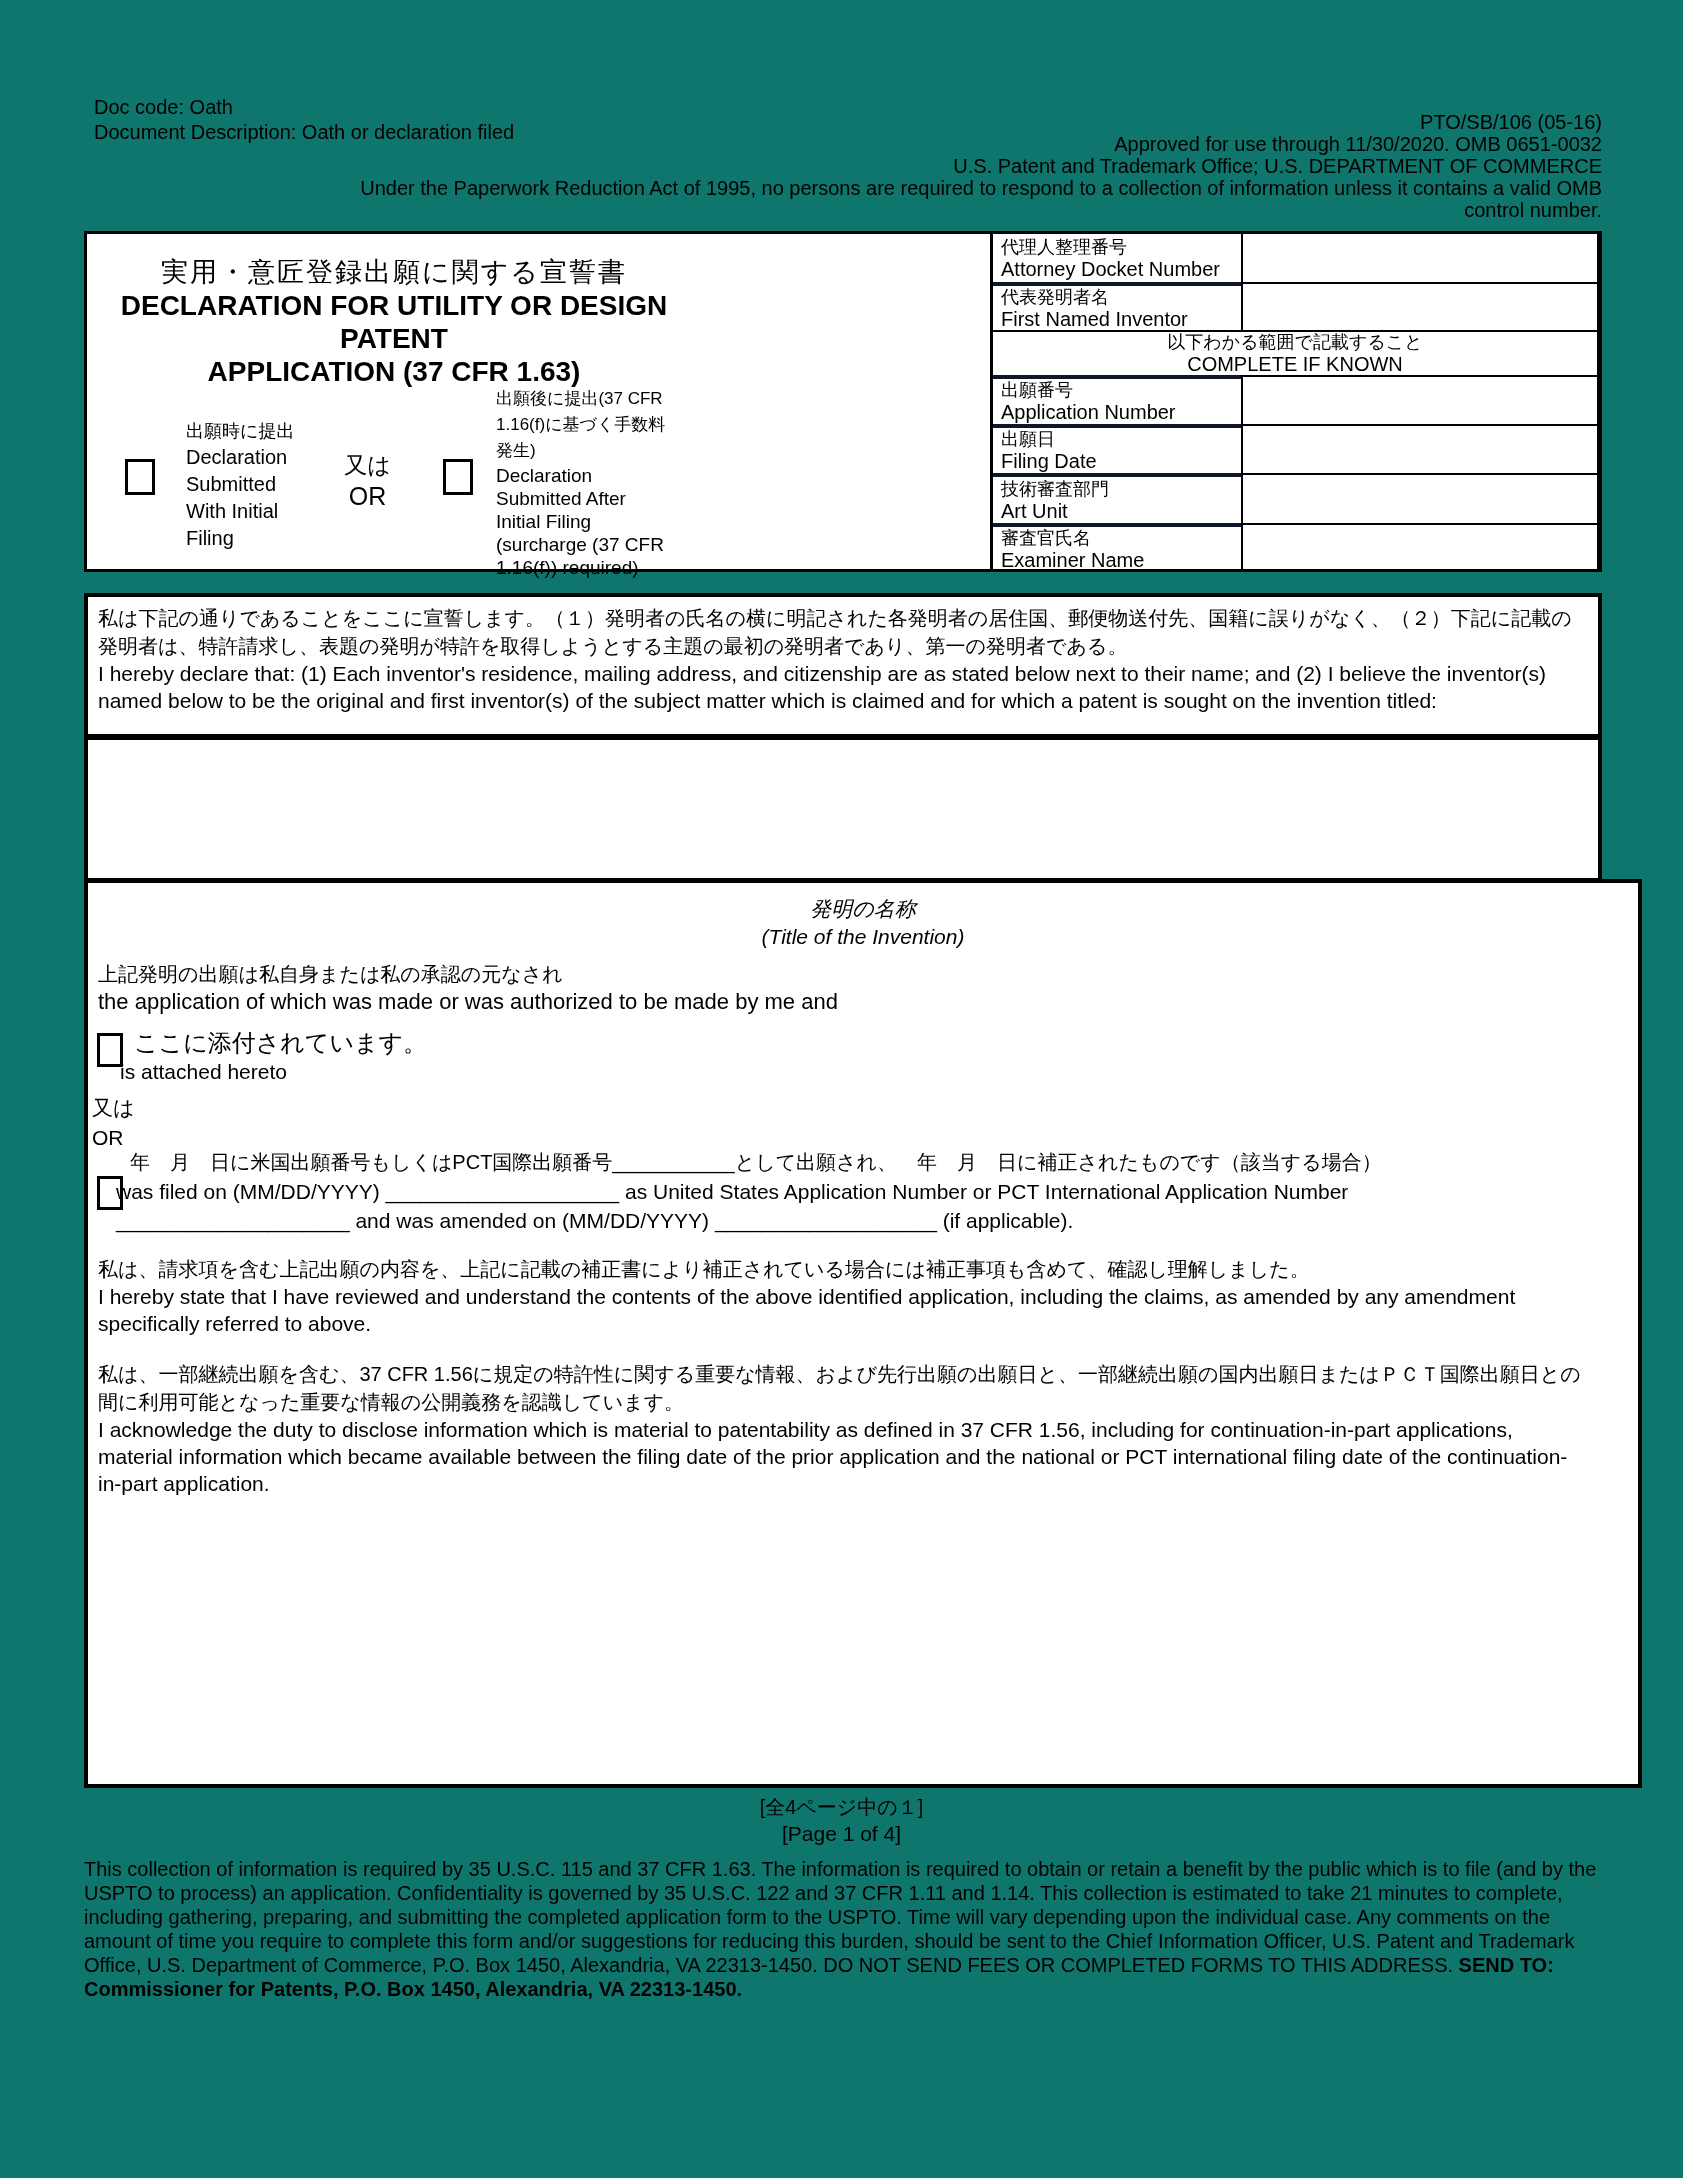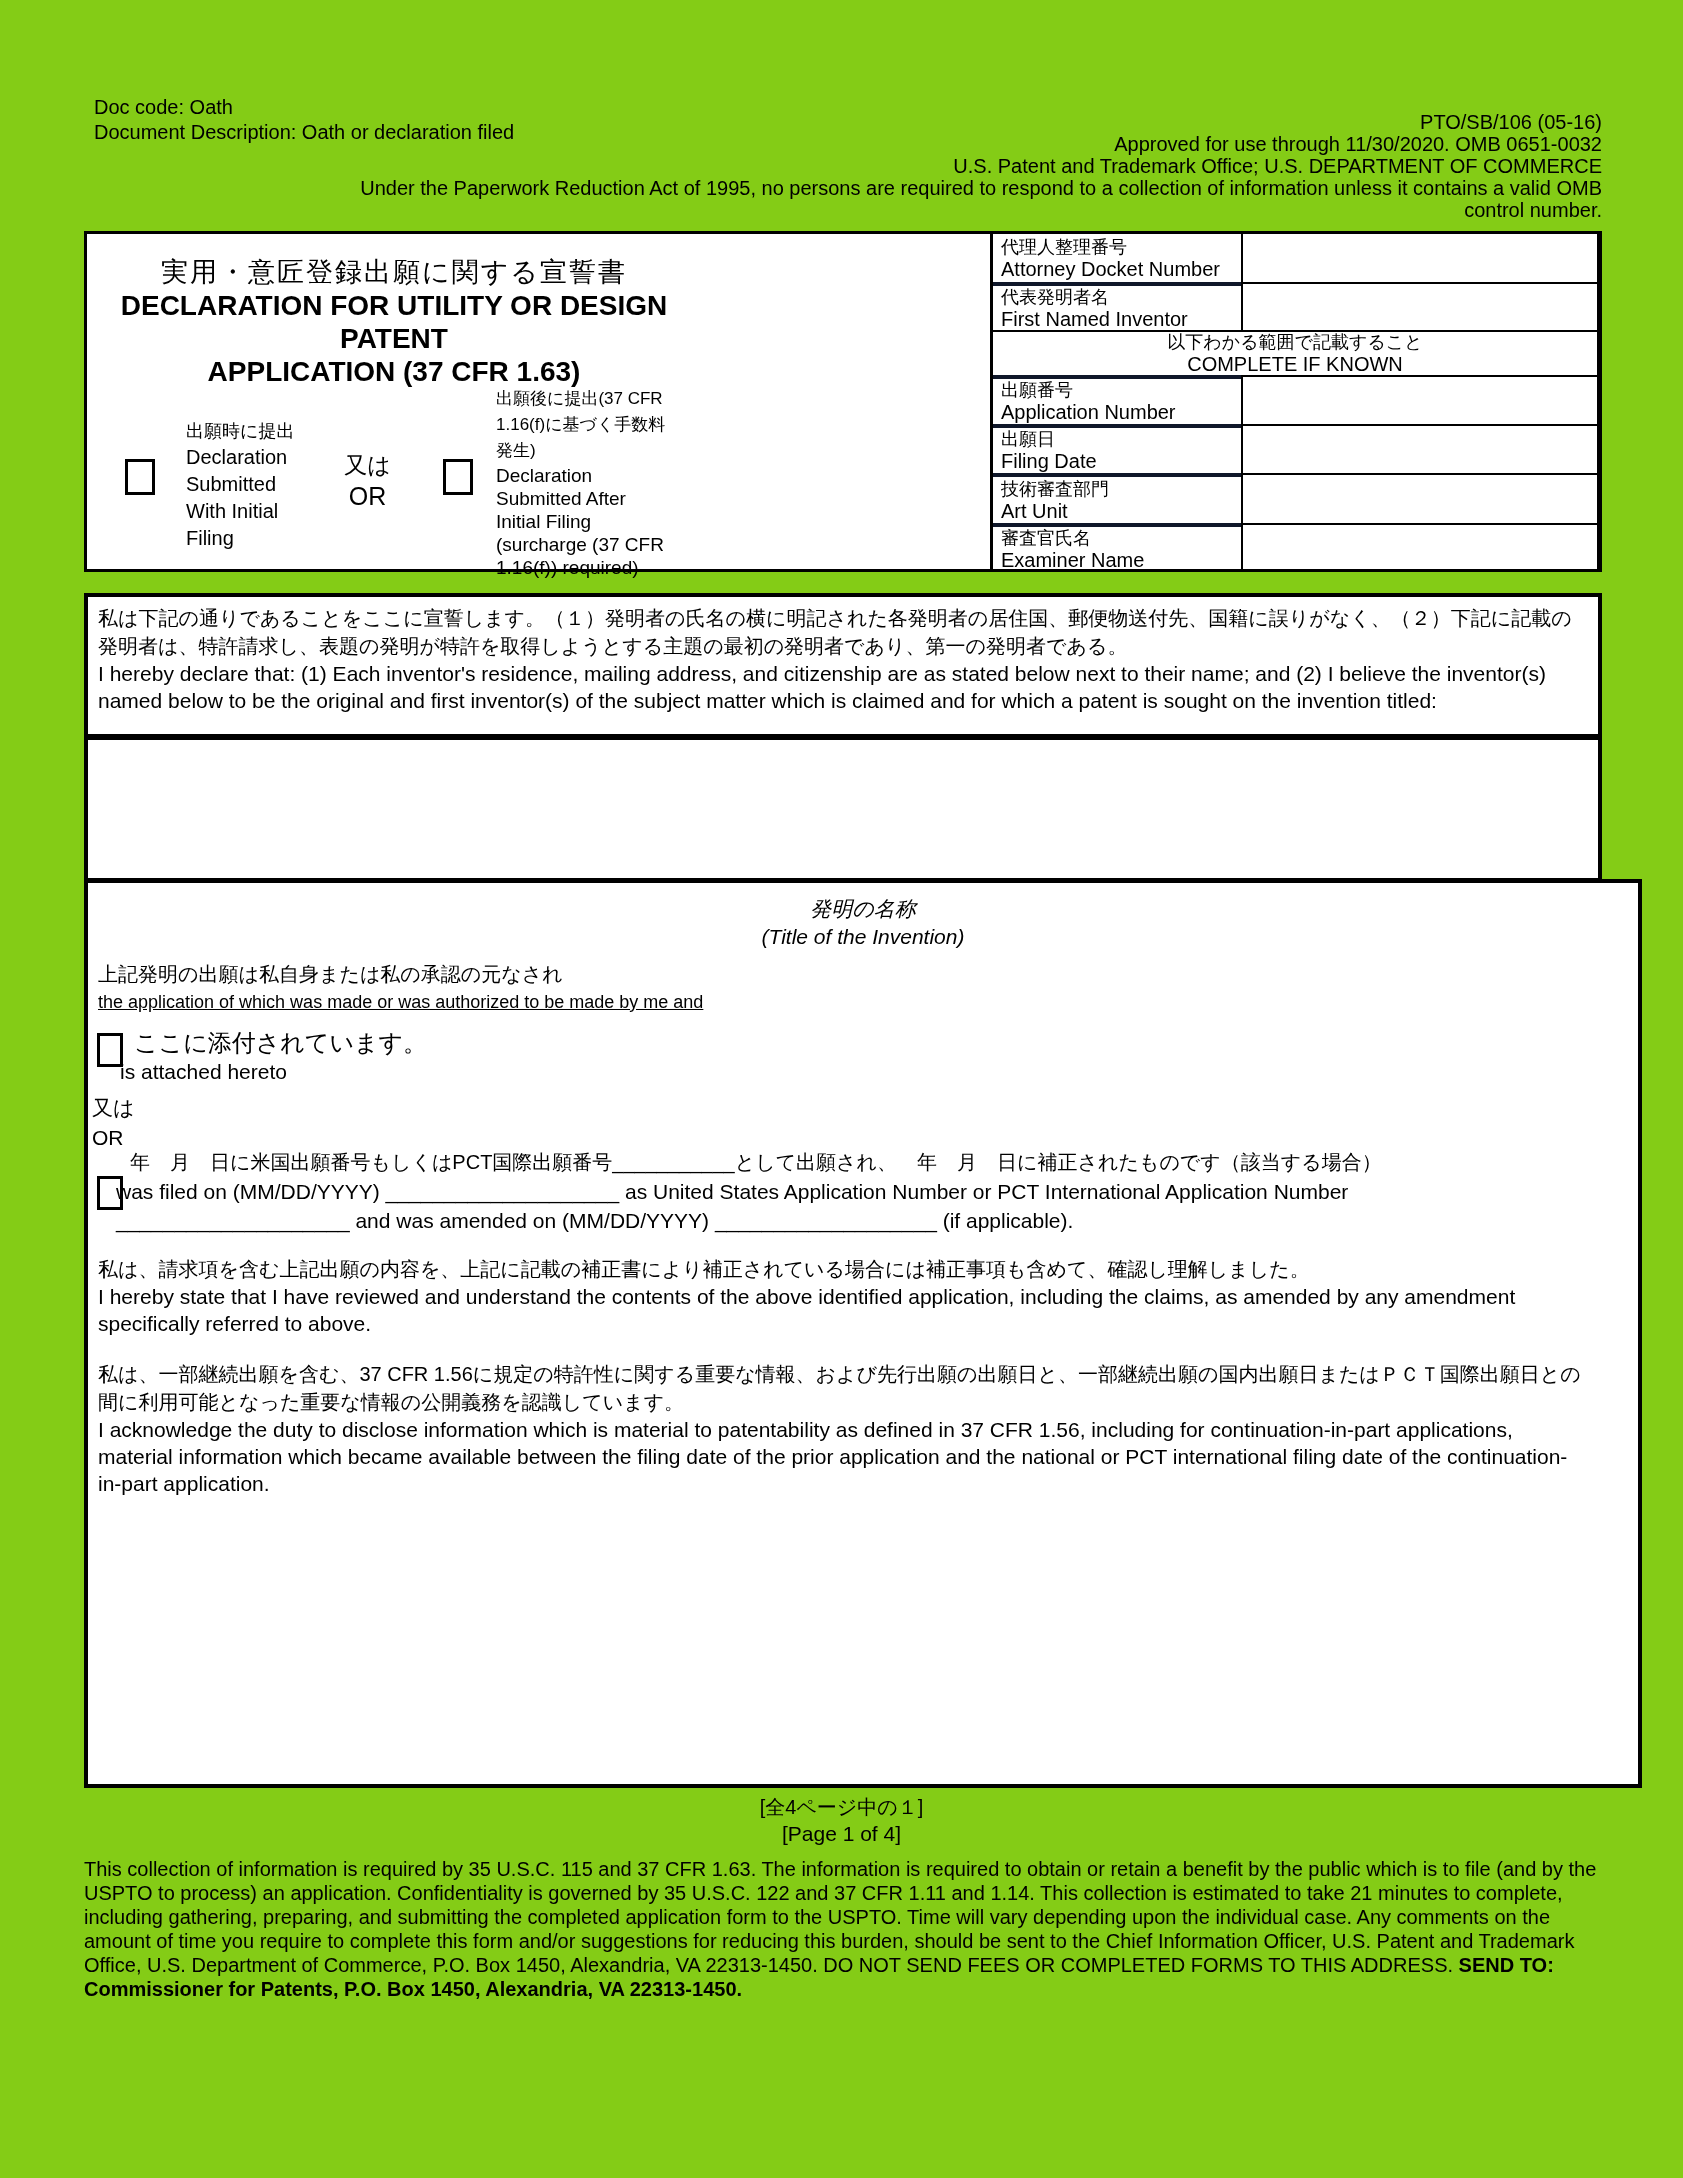--- a/index.html
+++ b/index.html
@@ -1,17 +1,17 @@
 <!DOCTYPE html>
 <html><head>
 <meta charset="utf-8">
 <style>
   html,body{margin:0;padding:0;background:#ffffff;}
   .page{
-    position:relative;width:1683px;height:2178px;background:#84cc16;
+    position:relative;width:1683px;height:2178px;background:#0f766e;
     font-family:"Liberation Sans","DejaVu Sans",sans-serif;color:#000;
     overflow:hidden;
   }
   .abs{position:absolute;}
   .c{text-align:center;}
   .box{position:absolute;border:3px solid #000;box-sizing:border-box;background:#fff;}
   .thick{border-width:4px;}
   .cb{position:absolute;border:3px solid #000;box-sizing:border-box;background:#fff;}
   .jp-sm{font-size:18px;}
   .en-lbl{font-size:20px;}
@@ -45,21 +45,21 @@
   .it-span .en-lbl{font-size:20px;line-height:23px;}
   
   .decl{padding:7px 10px;box-sizing:border-box;overflow:hidden;}
   .decl .jp{font-size:20px;line-height:28px;}
   .decl .en{font-size:21px;line-height:27px;}
   
   .toi-jp{left:0;top:12px;width:100%;font-style:italic;font-size:21px;font-family:"Liberation Serif","DejaVu Serif",serif;}
   .toi-en{left:0;top:42px;width:100%;font-style:italic;font-size:21px;}
   .made{left:10px;top:77px;width:1485px;}
   .made .jp{font-size:20px;line-height:28px;}
-  .made .en{font-size:18px;line-height:28px;text-decoration:underline;}
+  .made .en{font-size:22px;line-height:28px;}
   .attach-lbl{left:32px;top:145px;font-size:21px;line-height:29px;}
   .attach-lbl .jp{font-size:24px;padding-left:14px;}
   .or2{left:4px;top:210px;font-size:21px;line-height:30px;}
   .filed-text{left:28px;top:265px;width:1475px;font-size:21px;line-height:29px;}
   .filed-text .jp{font-size:20px;padding-left:14px;}
   .para{width:1490px;}
   .para .jp{font-size:20px;line-height:28px;}
   .para .en{font-size:21px;line-height:27px;}
   .reviewed{left:10px;top:372px;}
   .duty{left:10px;top:477px;}

